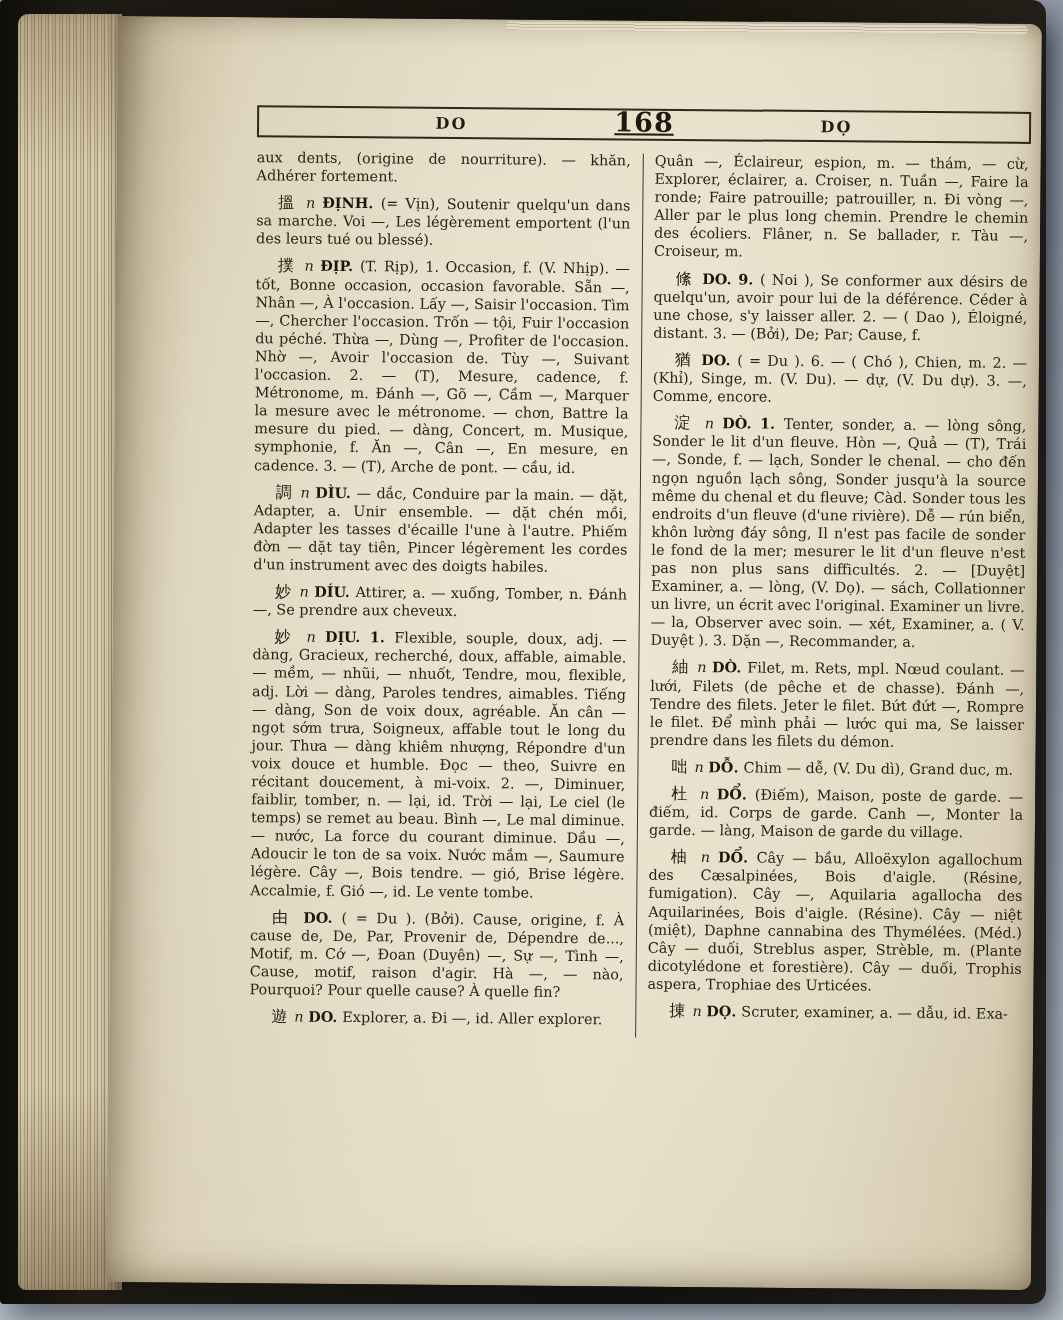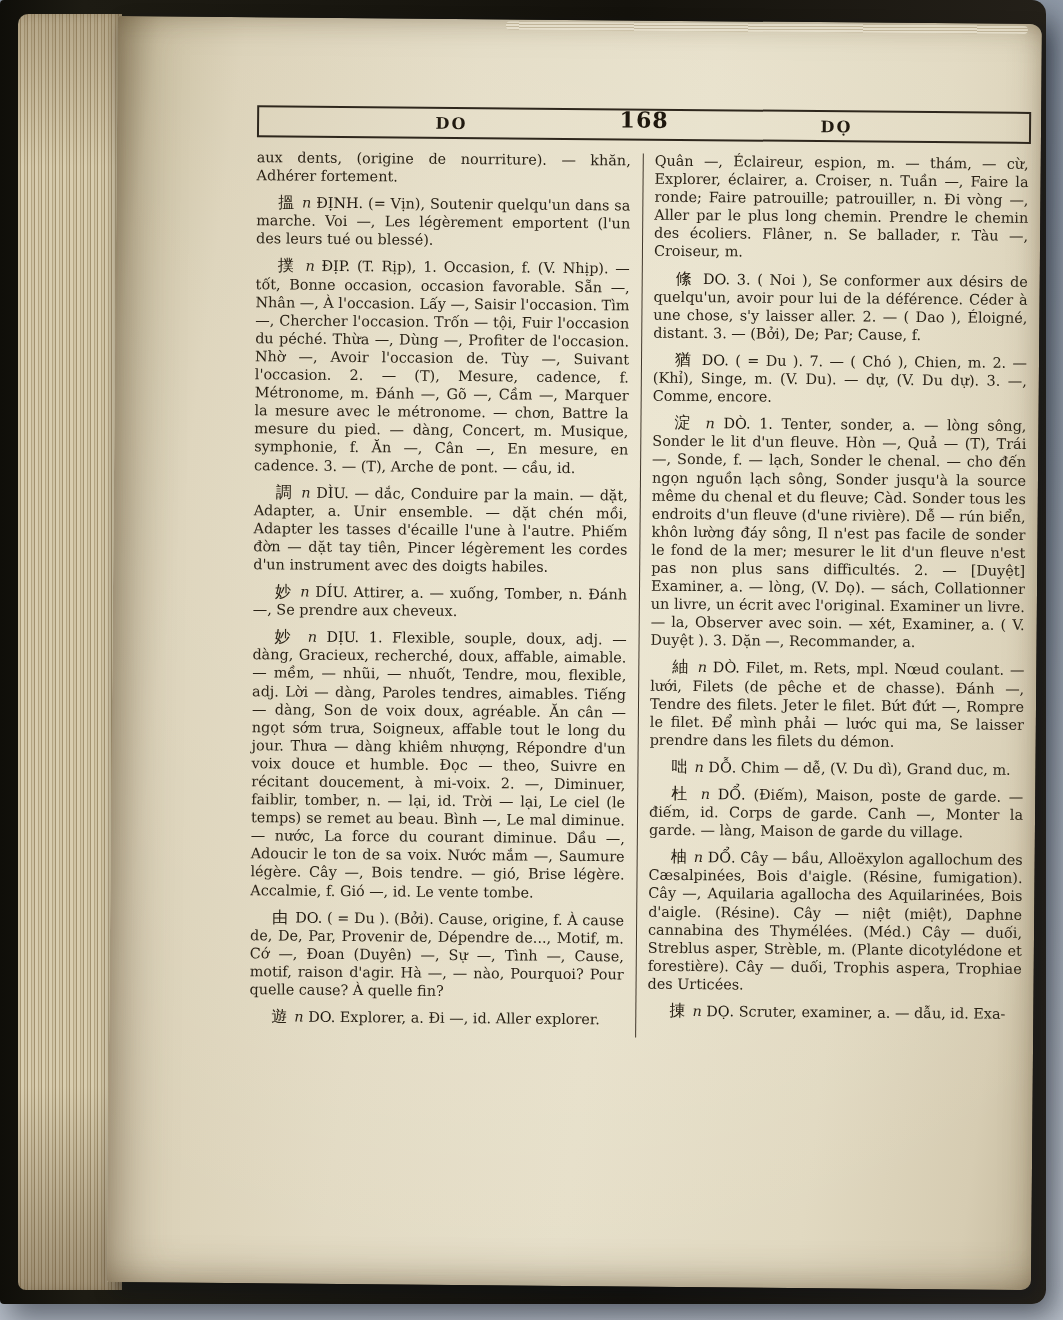--- a/index.html
+++ b/index.html
@@ -44,29 +44,29 @@
     background:repeating-linear-gradient(180deg,#f2ecdb 0 2px,#b9ac8e 2px 3px);
   }
   .content { position:absolute; left:140px; top:88px; width:774px; color:#272015; }
   .header-box { position:relative; height:32px; border:2px solid #2e271d; display:flex; }
   .header-half {
     flex:1; display:flex; align-items:center; justify-content:center;
     font-weight:bold; font-size:16px; letter-spacing:2px; color:#211a10;
   }
   .page-num {
     position:absolute; left:50%; top:-4px; transform:translateX(-50%);
-    font-size:22px; font-weight:bold; letter-spacing:1px; color:#1e170d;
+    font-size:27px; font-weight:bold; letter-spacing:1px; color:#1e170d;text-decoration:underline;
   }
   .columns { display:flex; margin-top:11px; align-items:stretch; }
   .col { flex:0 0 374px; font-size:14.4px; line-height:18.1px; text-align:justify; color:#2a2216; }
   .divider { width:1px; background:#40372b; margin:2px 11px 0 12px; }
   .entry { margin:0 0 9px; text-indent:22px; }
   .entry.continuation { text-indent:0; }
   .cn { font-size:16px; letter-spacing:1px; }
-  .head { font-weight:400; color:#1c150c; }
+  .head { font-weight:700; color:#1c150c; }
   .nmark { font-style:italic; }
 </style>
 </head>
 <body>
 
 <div class="scene">
   <div class="book-cover"></div>
   <div class="page-stack"></div>
   <div class="page">
     <div class="content">
@@ -82,22 +82,22 @@
             <p class="entry"><span class="cn">撲 </span><i class="nmark">n </i><b class="head">ĐỊP. </b><span>(T. Rịp), 1. Occasion, f. (V. Nhịp). — tốt, Bonne occasion, occasion favorable. Sẵn —, Nhân —, À l'occasion. Lấy —, Saisir l'occasion. Tìm —, Chercher l'occasion. Trốn — tội, Fuir l'occasion du péché. Thừa —, Dùng —, Profiter de l'occasion. Nhờ —, Avoir l'occasion de. Tùy —, Suivant l'occasion. 2. — (T), Mesure, cadence, f. Métronome, m. Đánh —, Gõ —, Cầm —, Marquer la mesure avec le métronome. — chơn, Battre la mesure du pied. — dàng, Concert, m. Musique, symphonie, f. Ăn —, Cân —, En mesure, en cadence. 3. — (T), Arche de pont. — cầu, id.</span></p>
             <p class="entry"><span class="cn">調 </span><i class="nmark">n </i><b class="head">DÌU. </b><span>— dắc, Conduire par la main. — dặt, Adapter, a. Unir ensemble. — dặt chén mồi, Adapter les tasses d'écaille l'une à l'autre. Phiếm đờn — dặt tay tiên, Pincer légèrement les cordes d'un instrument avec des doigts habiles.</span></p>
             <p class="entry"><span class="cn">妙 </span><i class="nmark">n </i><b class="head">DÍU. </b><span>Attirer, a. — xuống, Tomber, n. Đánh —, Se prendre aux cheveux.</span></p>
             <p class="entry"><span class="cn">妙 </span><i class="nmark">n </i><b class="head">DỊU. 1. </b><span>Flexible, souple, doux, adj. — dàng, Gracieux, recherché, doux, affable, aimable. — mềm, — nhũi, — nhuốt, Tendre, mou, flexible, adj. Lời — dàng, Paroles tendres, aimables. Tiếng — dàng, Son de voix doux, agréable. Ăn cân — ngọt sớm trưa, Soigneux, affable tout le long du jour. Thưa — dàng khiêm nhượng, Répondre d'un voix douce et humble. Đọc — theo, Suivre en récitant doucement, à mi-voix. 2. —, Diminuer, faiblir, tomber, n. — lại, id. Trời — lại, Le ciel (le temps) se remet au beau. Bình —, Le mal diminue. — nước, La force du courant diminue. Dầu —, Adoucir le ton de sa voix. Nước mắm —, Saumure légère. Cây —, Bois tendre. — gió, Brise légère. Accalmie, f. Gió —, id. Le vente tombe.</span></p>
             <p class="entry"><span class="cn">由 </span><b class="head">DO. </b><span>( = Du ). (Bởi). Cause, origine, f. À cause de, De, Par, Provenir de, Dépendre de..., Motif, m. Cớ —, Đoan (Duyên) —, Sự —, Tình —, Cause, motif, raison d'agir. Hà —, — nào, Pourquoi? Pour quelle cause? À quelle fin?</span></p>
             <p class="entry"><span class="cn">遊 </span><i class="nmark">n </i><b class="head">DO. </b><span>Explorer, a. Đi —, id. Aller explorer.</span></p>
           </div>
         <div class="divider"></div>
         <div class="col" id="right-col">
             <p class="entry continuation"><span>Quân —, Éclaireur, espion, m. — thám, — cừ, Explorer, éclairer, a. Croiser, n. Tuần —, Faire la ronde; Faire patrouille; patrouiller, n. Đi vòng —, Aller par le plus long chemin. Prendre le chemin des écoliers. Flâner, n. Se ballader, r. Tàu —, Croiseur, m.</span></p>
-            <p class="entry"><span class="cn">絛 </span><b class="head">DO. 3. </b><span>( Noi ), Se conformer aux désirs de quelqu'un, avoir pour lui de la déférence. Céder à une chose, s'y laisser aller. 2. — ( Dao ), Éloigné, distant. 3. — (Bởi), De; Par; Cause, f.</span></p>
-            <p class="entry"><span class="cn">猶 </span><b class="head">DO. </b><span>( = Du ). 7. — ( Chó ), Chien, m. 2. — (Khỉ), Singe, m. (V. Du). — dự, (V. Du dự). 3. —, Comme, encore.</span></p>
+            <p class="entry"><span class="cn">絛 </span><b class="head">DO. 9. </b><span>( Noi ), Se conformer aux désirs de quelqu'un, avoir pour lui de la déférence. Céder à une chose, s'y laisser aller. 2. — ( Dao ), Éloigné, distant. 3. — (Bởi), De; Par; Cause, f.</span></p>
+            <p class="entry"><span class="cn">猶 </span><b class="head">DO. </b><span>( = Du ). 6. — ( Chó ), Chien, m. 2. — (Khỉ), Singe, m. (V. Du). — dự, (V. Du dự). 3. —, Comme, encore.</span></p>
             <p class="entry"><span class="cn">淀 </span><i class="nmark">n </i><b class="head">DÒ. 1. </b><span>Tenter, sonder, a. — lòng sông, Sonder le lit d'un fleuve. Hòn —, Quả — (T), Trái —, Sonde, f. — lạch, Sonder le chenal. — cho đến ngọn nguồn lạch sông, Sonder jusqu'à la source même du chenal et du fleuve; Càd. Sonder tous les endroits d'un fleuve (d'une rivière). Dễ — rún biển, khôn lường đáy sông, Il n'est pas facile de sonder le fond de la mer; mesurer le lit d'un fleuve n'est pas non plus sans difficultés. 2. — [Duyệt] Examiner, a. — lòng, (V. Dọ). — sách, Collationner un livre, un écrit avec l'original. Examiner un livre. — la, Observer avec soin. — xét, Examiner, a. ( V. Duyệt ). 3. Dặn —, Recommander, a.</span></p>
             <p class="entry"><span class="cn">紬 </span><i class="nmark">n </i><b class="head">DÒ. </b><span>Filet, m. Rets, mpl. Nœud coulant. — lưới, Filets (de pêche et de chasse). Đánh —, Tendre des filets. Jeter le filet. Bứt đứt —, Rompre le filet. Để mình phải — lước qui ma, Se laisser prendre dans les filets du démon.</span></p>
             <p class="entry"><span class="cn">咄 </span><i class="nmark">n </i><b class="head">DỖ. </b><span>Chim — dễ, (V. Du dì), Grand duc, m.</span></p>
             <p class="entry"><span class="cn">杜 </span><i class="nmark">n </i><b class="head">DỔ. </b><span>(Điếm), Maison, poste de garde. — điếm, id. Corps de garde. Canh —, Monter la garde. — làng, Maison de garde du village.</span></p>
             <p class="entry"><span class="cn">柚 </span><i class="nmark">n </i><b class="head">DỔ. </b><span>Cây — bầu, Alloëxylon agallochum des Cæsalpinées, Bois d'aigle. (Résine, fumigation). Cây —, Aquilaria agallocha des Aquilarinées, Bois d'aigle. (Résine). Cây — niệt (miệt), Daphne cannabina des Thymélées. (Méd.) Cây — duối, Streblus asper, Strèble, m. (Plante dicotylédone et forestière). Cây — duối, Trophis aspera, Trophiae des Urticées.</span></p>
             <p class="entry"><span class="cn">㨂 </span><i class="nmark">n </i><b class="head">DỌ. </b><span>Scruter, examiner, a. — dẫu, id. Exa-</span></p>
           </div>
       </div>
     </div>
   </div>

